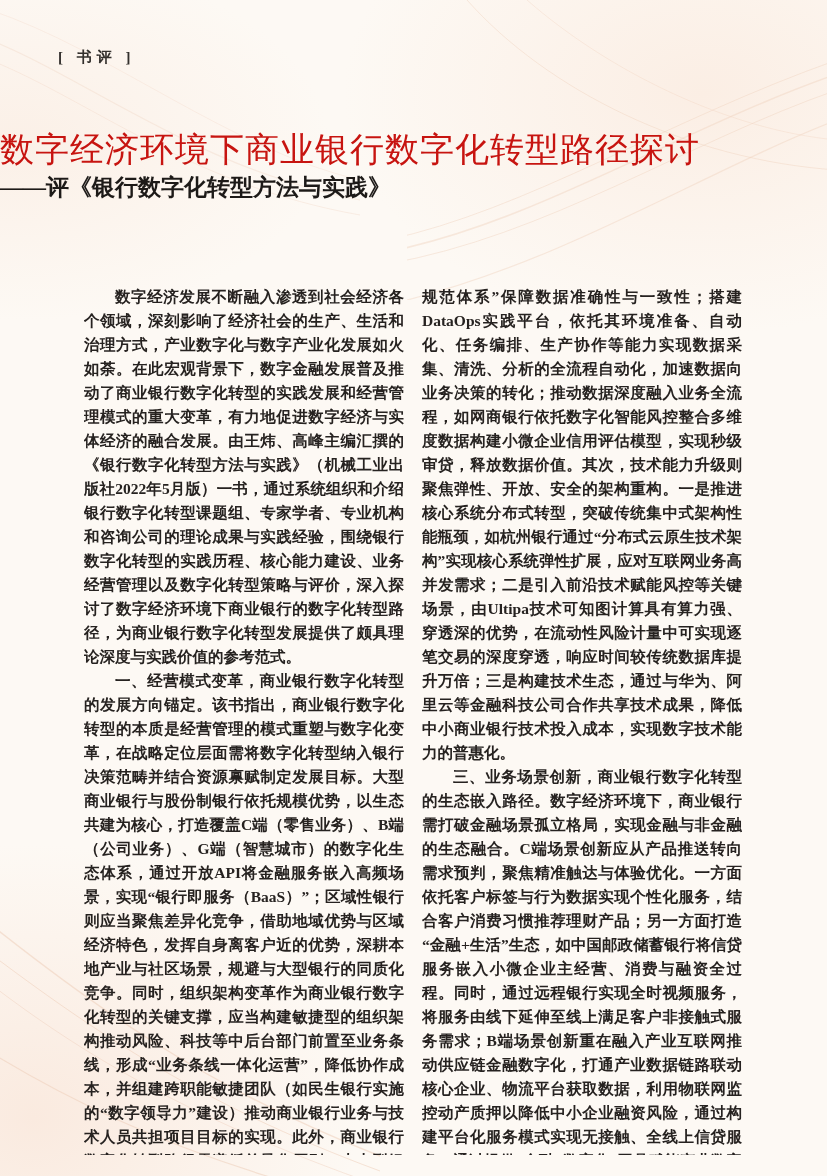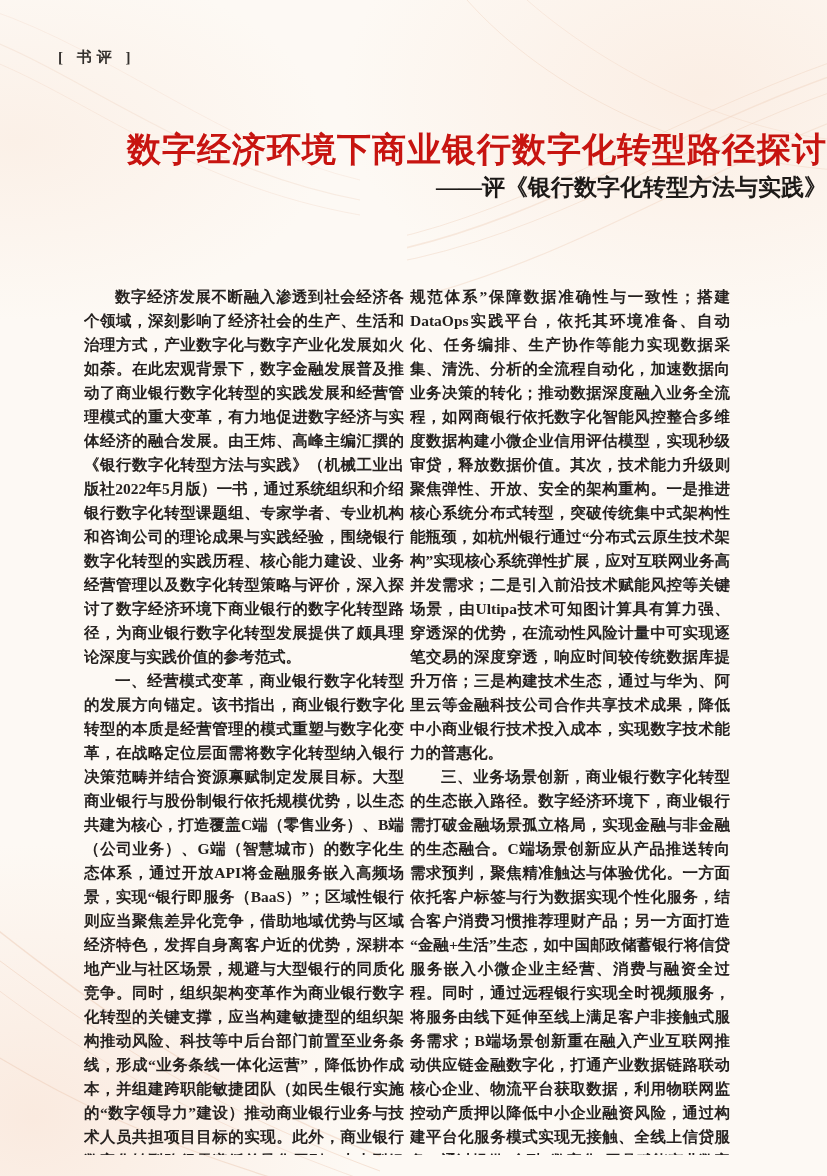--- a/index.html
+++ b/index.html
@@ -21,39 +21,39 @@
   .swirl { position: absolute; pointer-events: none; }
 
   .tag {
     position: absolute; left: 58px; top: 48px;
     font-size: 15px; letter-spacing: 5px; font-weight: 600;
     color: #33302d;
   }
 
   .title {
     position: absolute; left: 0; right: 0; top: 104px;
-    text-align: right;
+    text-align: left;
     font-family: "Liberation Sans", "DejaVu Sans", sans-serif;
-    font-weight: bold; font-size: 34px; letter-spacing: 1px;
+    font-weight: normal; font-size: 34px; letter-spacing: 1px;
   }
   .subtitle {
     position: absolute; left: 0; right: 0; top: 172px;
-    text-align: right;
+    text-align: left;
     font-size: 23px; font-weight: 600; color: #1d1a18;
   }
   .authors {
     position: absolute; left: 0; right: 0; top: 236px;
     text-align: center;
     font-size: 14.5px; font-weight: 600; color: #2a2724;
   }
 
   .body-cols {
     position: absolute; left: 84px; top: 285px;
     width: 661px; height: 870px;
-    display: flex; gap: 6px;
+    display: flex; gap: 18px;
   }
   .col { width: 320px; overflow: hidden; }
   .col p {
     margin: 0;
     font-size: 15.5px; line-height: 24px;
     font-weight: bold;
     text-align: justify;
     text-justify: inter-character;
     color: #262220;
   }

